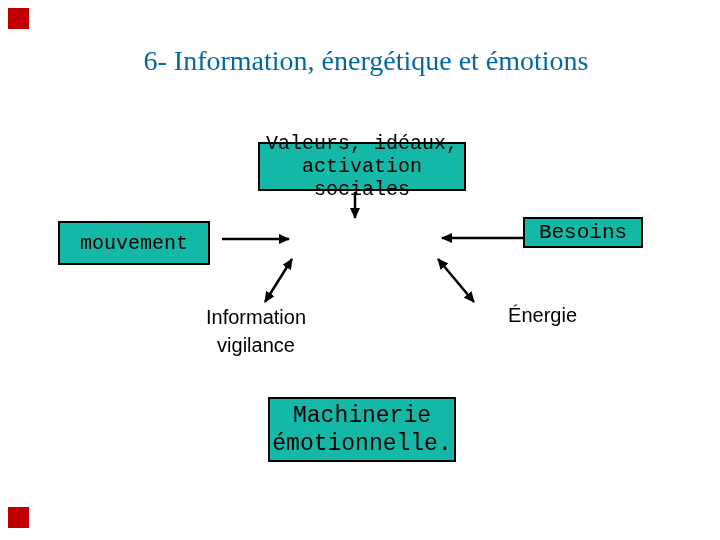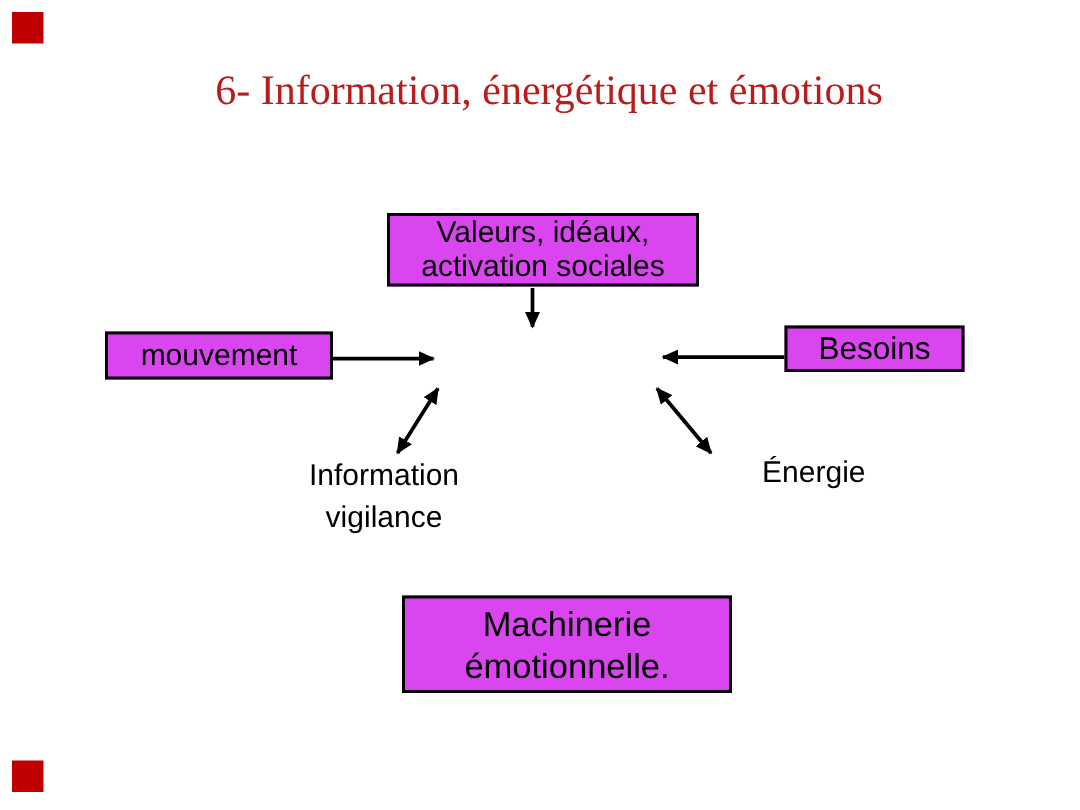--- a/index.html
+++ b/index.html
@@ -10,35 +10,36 @@
   .corner-marker {
     position:absolute; left:8px; width:21px; height:21px;
     background:#c00000;
   }
   .corner-marker.top { top:8px; }
   .corner-marker.bottom { top:507px; }
   .slide-title {
     position:absolute; top:44px; left:12px; right:0;
     text-align:center;
     font-family:"Liberation Serif", serif;
-    font-size:28px; line-height:34px; color:#b91c1c;
+    font-size:28px; line-height:34px; color:#0369a1;
     white-space:nowrap;
   }
   .node {
     position:absolute; box-sizing:border-box;
-    border:2px solid #000; background:#d946ef;
+    border:2px solid #000; background:#14b8a6;
     display:flex; flex-direction:column;
     align-items:center; justify-content:center;
     text-align:center;
+    font-family:Liberation Mono, monospace;
   }
   .node-valeurs   { left:258px; top:142px; width:208px; height:49px; font-size:20px; line-height:23px; }
-  .node-mouvement { left:70px;  top:221px; width:152px; height:32px; font-size:20px; }
+  .node-mouvement { left:58px;  top:221px; width:152px; height:44px; font-size:20px; }
   .node-emotions  { left:293px; top:223px; width:146px; height:35px; font-size:26px; }
   .node-besoins   { left:523px; top:217px; width:120px; height:31px; font-size:21px; }
-  .node-machinerie{ left:268px; top:397px; width:220px; height:65px; font-size:23px; line-height:28px; }
+  .node-machinerie{ left:268px; top:397px; width:188px; height:65px; font-size:23px; line-height:28px; }
   .free-label {
     position:absolute; text-align:center;
     font-size:20px; line-height:28px;
   }
   .label-information { left:176px; top:303px; width:160px; }
   .label-energie     { left:417px; top:301px; width:160px;text-align:right; }
   .free-label span, .node span { display:block; }
   .arrows { position:absolute; left:0; top:0; width:720px; height:540px; pointer-events:none; }
 </style>
 </head>

